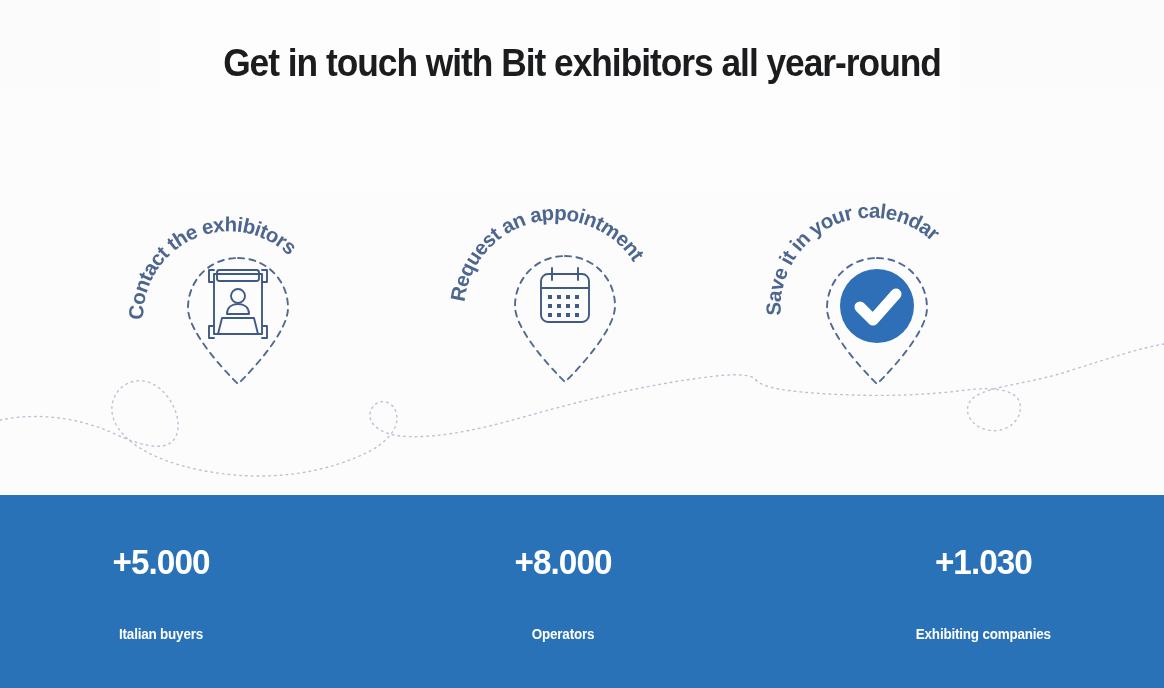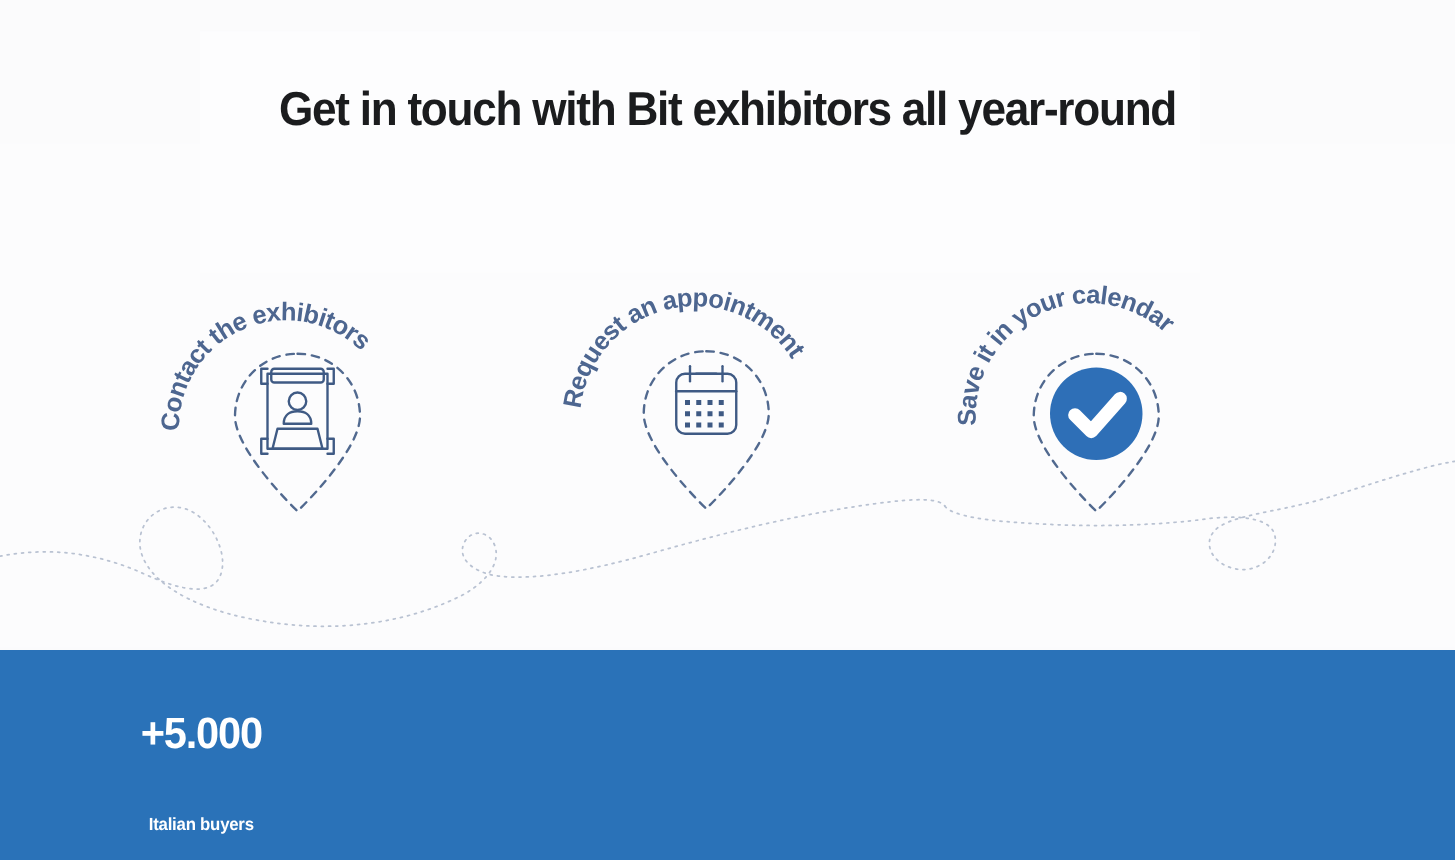--- a/index.html
+++ b/index.html
@@ -3,21 +3,21 @@
 <meta charset="utf-8">
 <style>
   * { margin:0; padding:0; box-sizing:border-box; }
   html,body { width:1164px; height:688px; }
   body {
     font-family:"Liberation Sans", sans-serif;
     background:#fbfbfc;
     overflow:hidden;
     position:relative;
   }
-  .stage { position:absolute; inset:0;margin-top:25px; }
+  .stage { position:absolute; inset:0; }
 
   
   .panel {
     position:absolute;
     left:160px; top:0; width:800px; height:193px;
     background:#fdfdfe;
   }
   .panel-lower {
     position:absolute;
     left:0; top:90px; width:1164px; height:403px;
@@ -187,19 +187,27 @@
 
   <div class="stats">
     <div class="stats-inner">
 
       <div class="stat">
         <div class="stat-value">+5.000</div>
         <div class="stat-label">Italian buyers</div>
       </div>
 
 
-
-
+      <div class="stat">
+        <div class="stat-value">+8.000</div>
+        <div class="stat-label">Operators</div>
+      </div>
+
+
+      <div class="stat">
+        <div class="stat-value">+1.030</div>
+        <div class="stat-label">Exhibiting companies</div>
+      </div>
 
     </div>
   </div>
 
 </div>
 
 </body></html>

